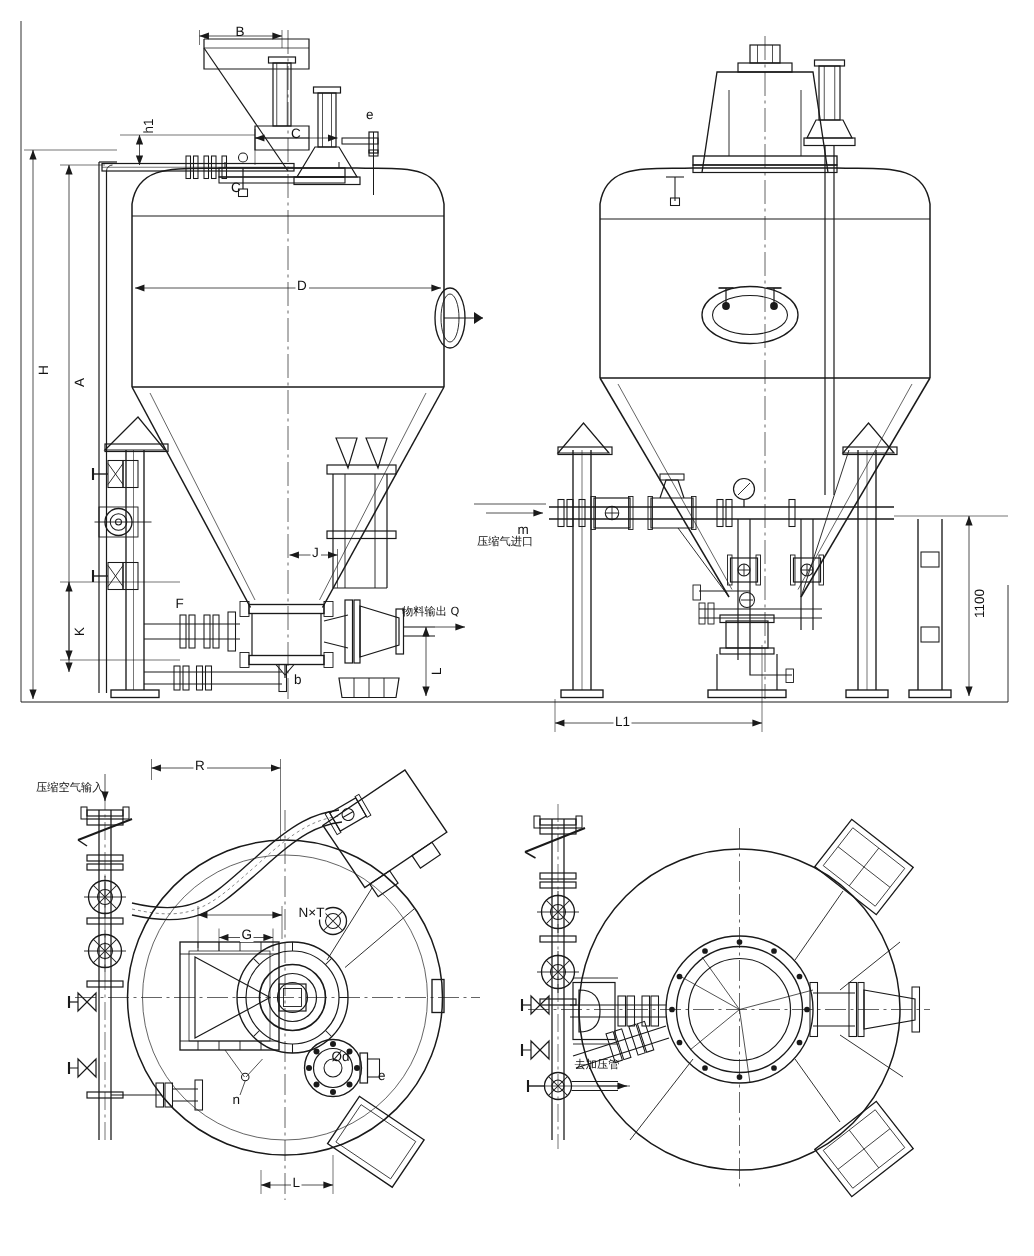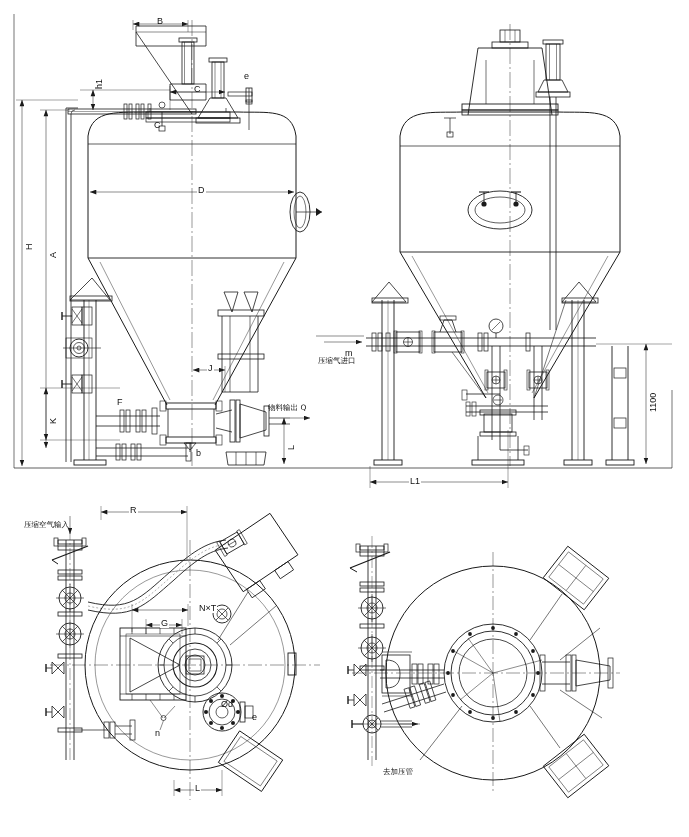--- a/index.html
+++ b/index.html
@@ -685,15 +685,15 @@
 
 <div class="lbl cn" style="left:24px;top:521px;">压缩空气输入</div>
 <div class="lbl bg" style="left:129px;top:506px;">R</div>
 <div class="lbl bg" style="left:160px;top:604px;margin-left:38px;">N×T</div>
 <div class="lbl bg" style="left:160px;top:619px;">G</div>
 <div class="lbl" style="left:177px;top:700px;padding-left:44px;">Ød</div>
 <div class="lbl" style="left:155px;top:729px;">n</div>
 <div class="lbl" style="left:252px;top:713px;">e</div>
 <div class="lbl bg" style="left:194px;top:784px;">L</div>
 
-<div class="lbl cn" style="left:383px;top:768px;">去加压管</div>
+<div class="lbl cn" style="left:383px;top:706px;">去加压管</div>
 
 </div>
 
 </body></html>

